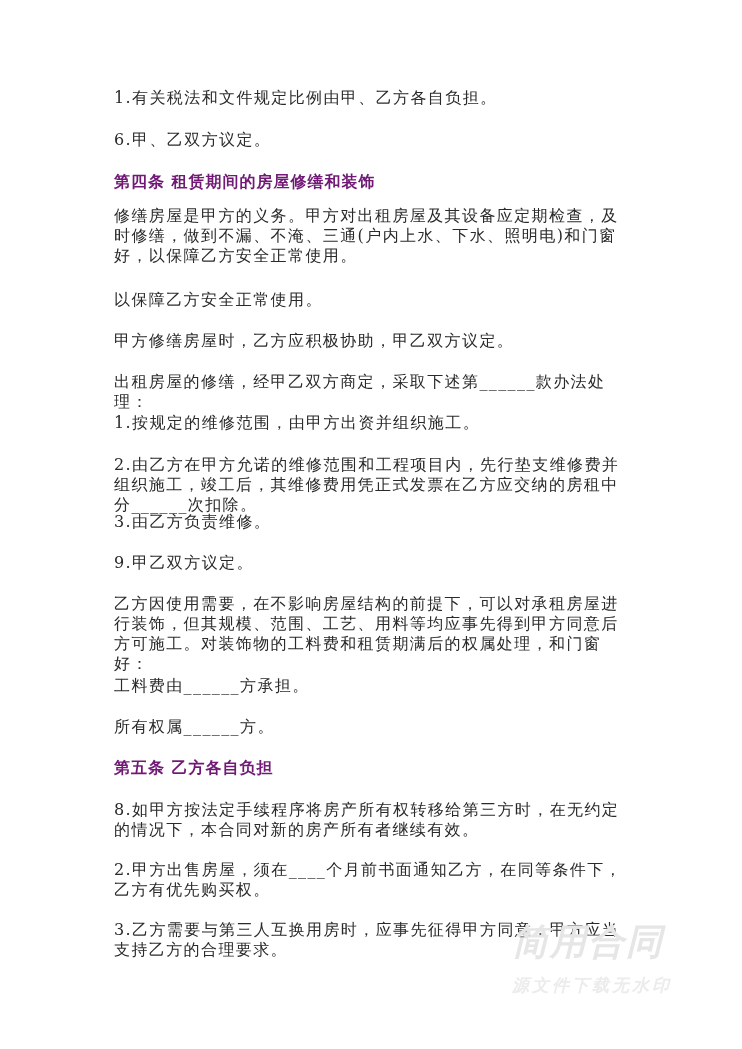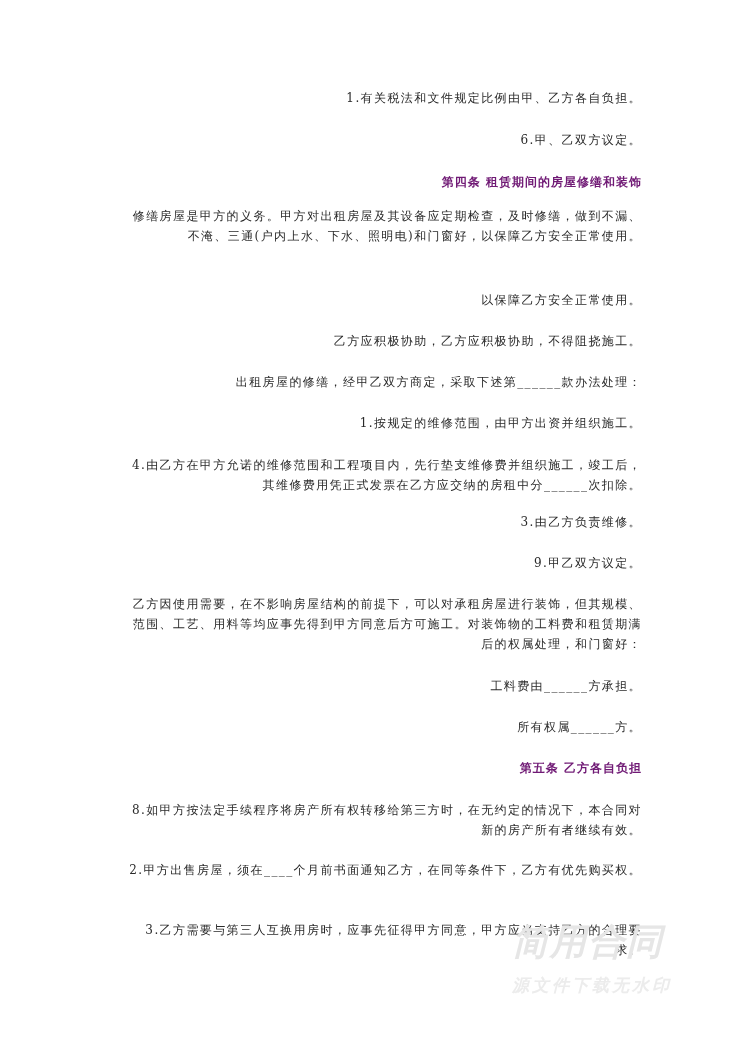--- a/index.html
+++ b/index.html
@@ -1,37 +1,37 @@
 <!DOCTYPE html>
 <html><head>
 <meta charset="utf-8">
 <style>
   html, body { margin:0; padding:0; }
   body { width:742px; height:1049px; background:#ffffff; position:relative; overflow:hidden;
          font-family:"DejaVu Serif", "Liberation Serif", serif; color:#222; }
   .page { position:absolute; left:114px; top:0; width:520px; }
-  .p { position:absolute; left:8px; width:520px; font-size:12px; line-height:20px; letter-spacing:1.4px; color:#2a2a2a;text-align:right; }
+  .p { position:absolute; left:0; width:520px; font-size:16px; line-height:20px; letter-spacing:1.4px; color:#2a2a2a; }
   .h { font-weight:bold; color:#701a75; letter-spacing:1px; }
   .wm { position:absolute; font-family:"DejaVu Sans", sans-serif; font-weight:bold; font-style:italic; color:#e6e6e6; pointer-events:none; }
   .wm1 { left:512px; top:918px; font-size:36px; letter-spacing:2px; }
   .wm2 { left:512px; top:974px; font-size:17px; letter-spacing:3px; color:#ececec; }
 </style>
 </head>
 <body>
 
 <div class="page">
   <div class="p" style="top:88px">1.有关税法和文件规定比例由甲、乙方各自负担。</div>
   <div class="p" style="top:130px">6.甲、乙双方议定。</div>
   <div class="p h" style="top:172px">第四条 租赁期间的房屋修缮和装饰</div>
   <div class="p" style="top:206px">修缮房屋是甲方的义务。甲方对出租房屋及其设备应定期检查，及时修缮，做到不漏、不淹、三通(户内上水、下水、照明电)和门窗好，以保障乙方安全正常使用。</div>
   <div class="p" style="top:290px">以保障乙方安全正常使用。</div>
-  <div class="p" style="top:331px">乙方应积极协助，乙方应积极协助，不得阻挠施工。</div>
+  <div class="p" style="top:331px">甲方修缮房屋时，乙方应积极协助，甲乙双方议定。</div>
   <div class="p" style="top:372px">出租房屋的修缮，经甲乙双方商定，采取下述第______款办法处理：</div>
   <div class="p" style="top:413px">1.按规定的维修范围，由甲方出资并组织施工。</div>
-  <div class="p" style="top:455px">4.由乙方在甲方允诺的维修范围和工程项目内，先行垫支维修费并组织施工，竣工后，其维修费用凭正式发票在乙方应交纳的房租中分______次扣除。</div>
+  <div class="p" style="top:455px">2.由乙方在甲方允诺的维修范围和工程项目内，先行垫支维修费并组织施工，竣工后，其维修费用凭正式发票在乙方应交纳的房租中分______次扣除。</div>
   <div class="p" style="top:512px">3.由乙方负责维修。</div>
   <div class="p" style="top:553px">9.甲乙双方议定。</div>
   <div class="p" style="top:594px">乙方因使用需要，在不影响房屋结构的前提下，可以对承租房屋进行装饰，但其规模、范围、工艺、用料等均应事先得到甲方同意后方可施工。对装饰物的工料费和租赁期满后的权属处理，和门窗好：</div>
   <div class="p" style="top:676px">工料费由______方承担。</div>
   <div class="p" style="top:717px">所有权属______方。</div>
   <div class="p h" style="top:758px">第五条 乙方各自负担</div>
   <div class="p" style="top:800px">8.如甲方按法定手续程序将房产所有权转移给第三方时，在无约定的情况下，本合同对新的房产所有者继续有效。</div>
   <div class="p" style="top:860px">2.甲方出售房屋，须在____个月前书面通知乙方，在同等条件下，乙方有优先购买权。</div>
   <div class="p" style="top:920px">3.乙方需要与第三人互换用房时，应事先征得甲方同意，甲方应当支持乙方的合理要求。</div>
 </div>

